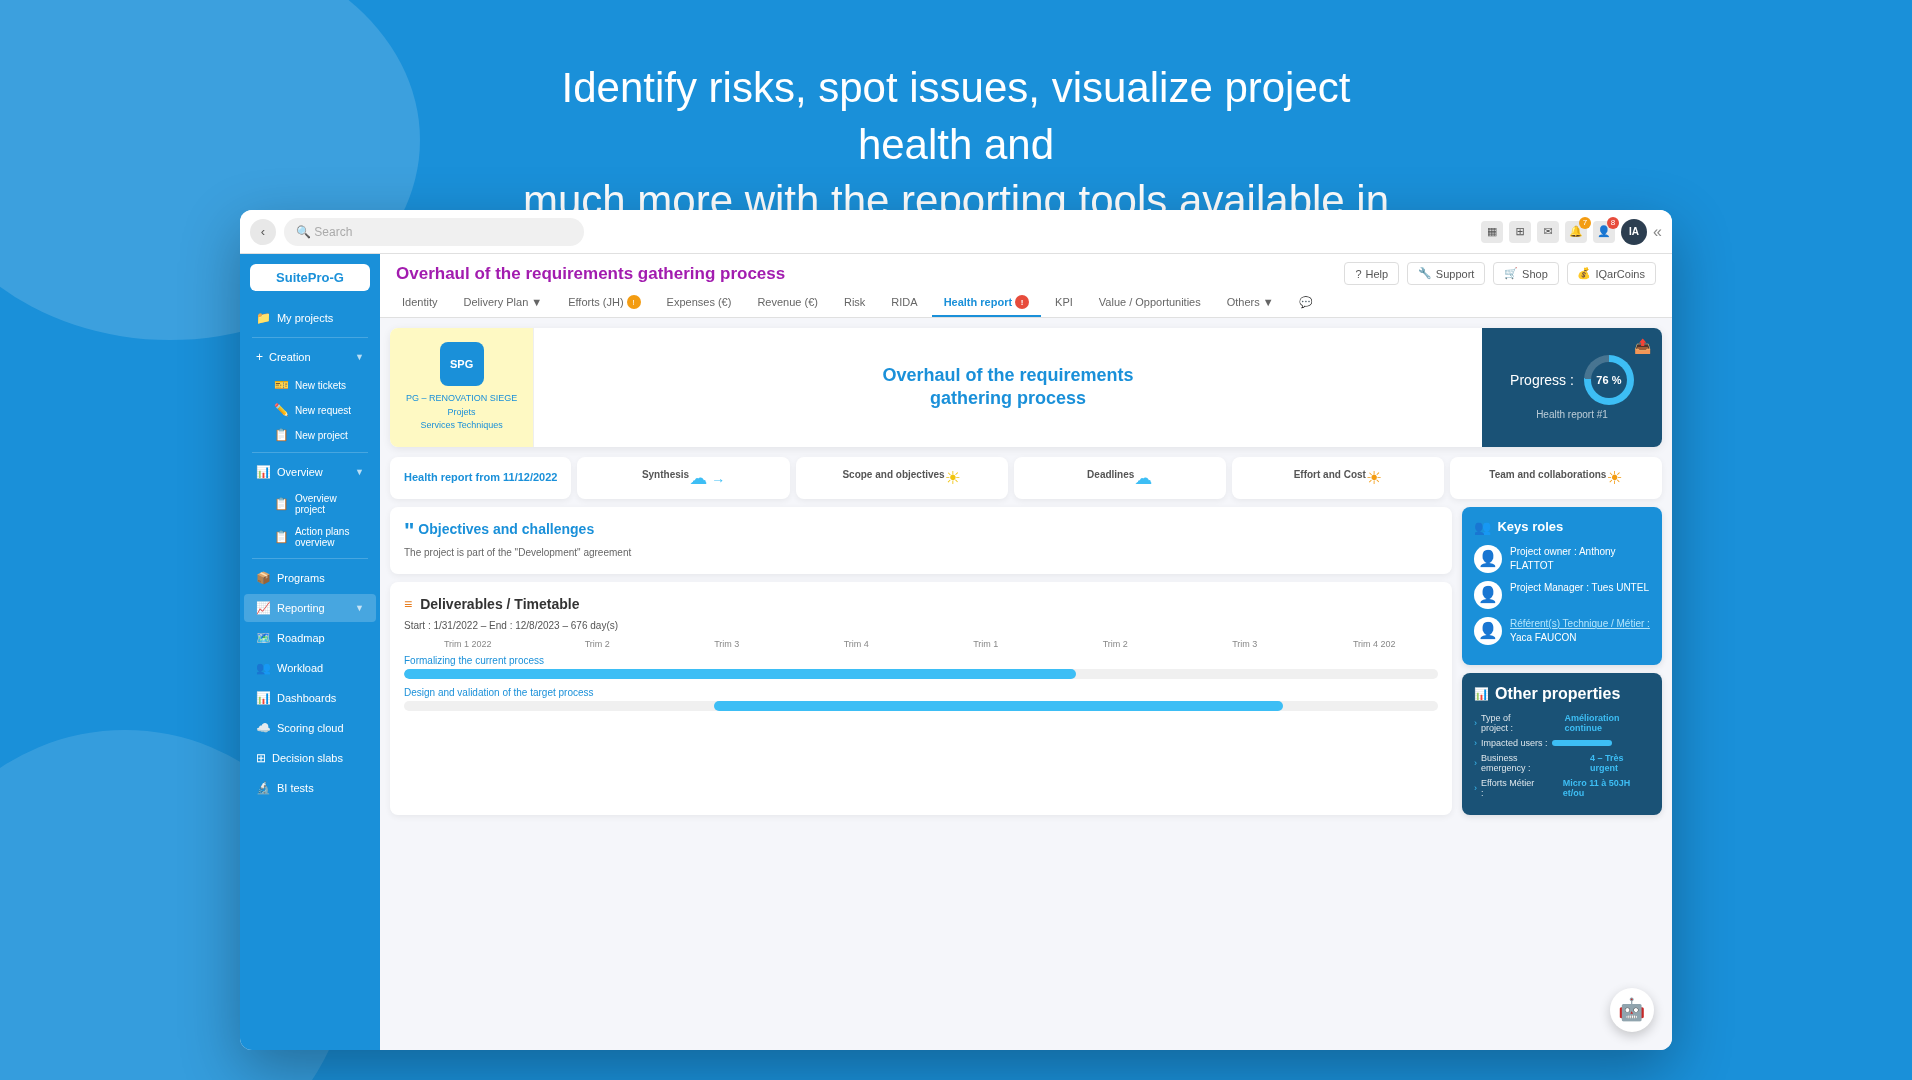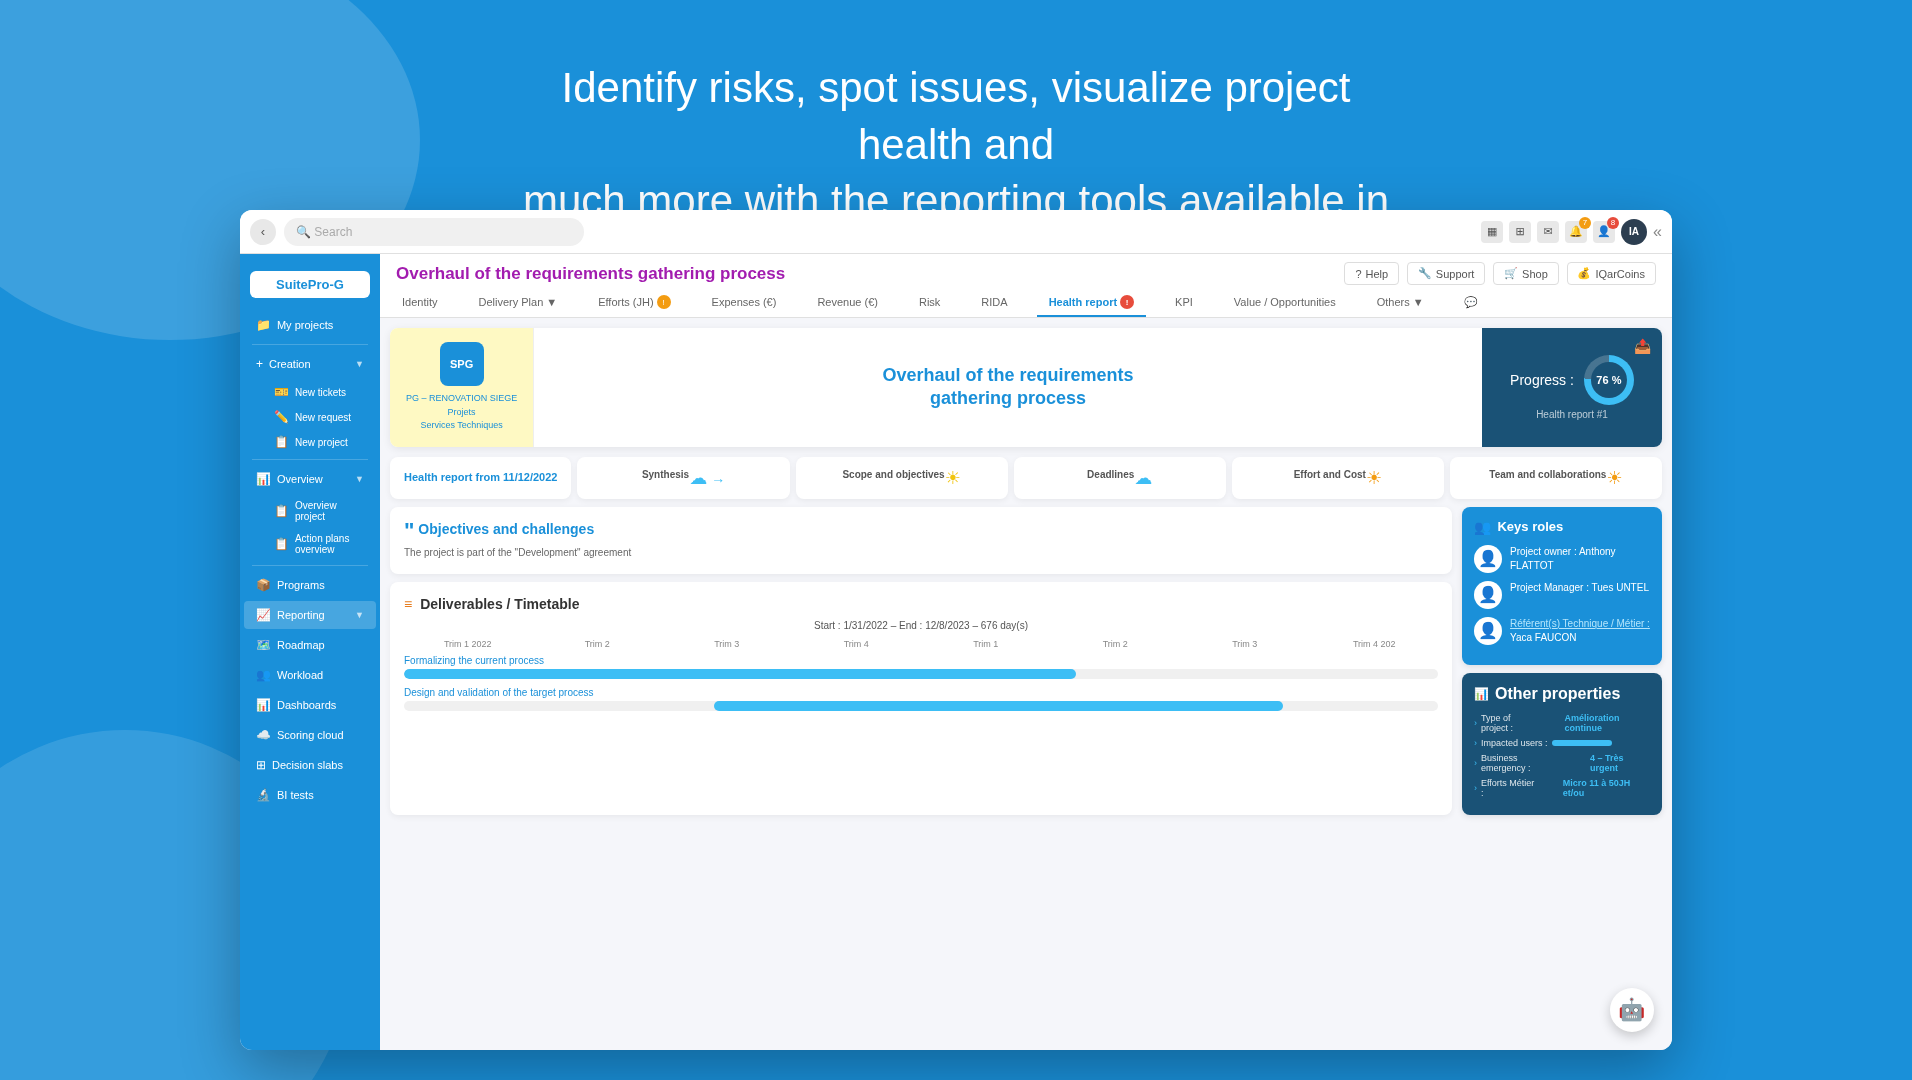--- a/index.html
+++ b/index.html
@@ -148,21 +148,21 @@
       overflow: hidden;
     }
 
     
     .sidebar {
       width: 140px;
       background: #1a90d9;
       flex-shrink: 0;
       display: flex;
       flex-direction: column;
-      padding-top: 17px;
+      padding-top: 10px;
     }
     .sidebar-logo {
       background: white;
       margin: 0 10px 12px;
       border-radius: 6px;
       padding: 6px 8px;
       text-align: center;
       font-weight: bold;
       font-size: 13px;
       color: #1a90d9;
@@ -233,21 +233,21 @@
       border-radius: 4px;
       border: 1px solid #ddd;
       background: white;
       font-size: 11px;
       color: #555;
       cursor: pointer;
     }
     .nav-tabs {
       display: flex;
       padding: 0 10px;
-      gap: 17px;
+      gap: 2px;
       overflow-x: auto;
     }
     .nav-tab {
       padding: 6px 12px;
       font-size: 11px;
       color: #666;
       cursor: pointer;
       border-bottom: 2px solid transparent;
       white-space: nowrap;
       display: flex;
@@ -496,21 +496,20 @@
     }
     .deliverables-title {
       font-size: 14px;
       font-weight: 700;
       color: #333;
     }
     .deliverables-dates {
       font-size: 10px;
       color: #555;
       margin-bottom: 8px;
-      text-align: center;
     }
     .timeline-header {
       display: flex;
       gap: 2px;
       margin-bottom: 6px;
       font-size: 9px;
       color: #888;
     }
     .timeline-col {
       flex: 1;

